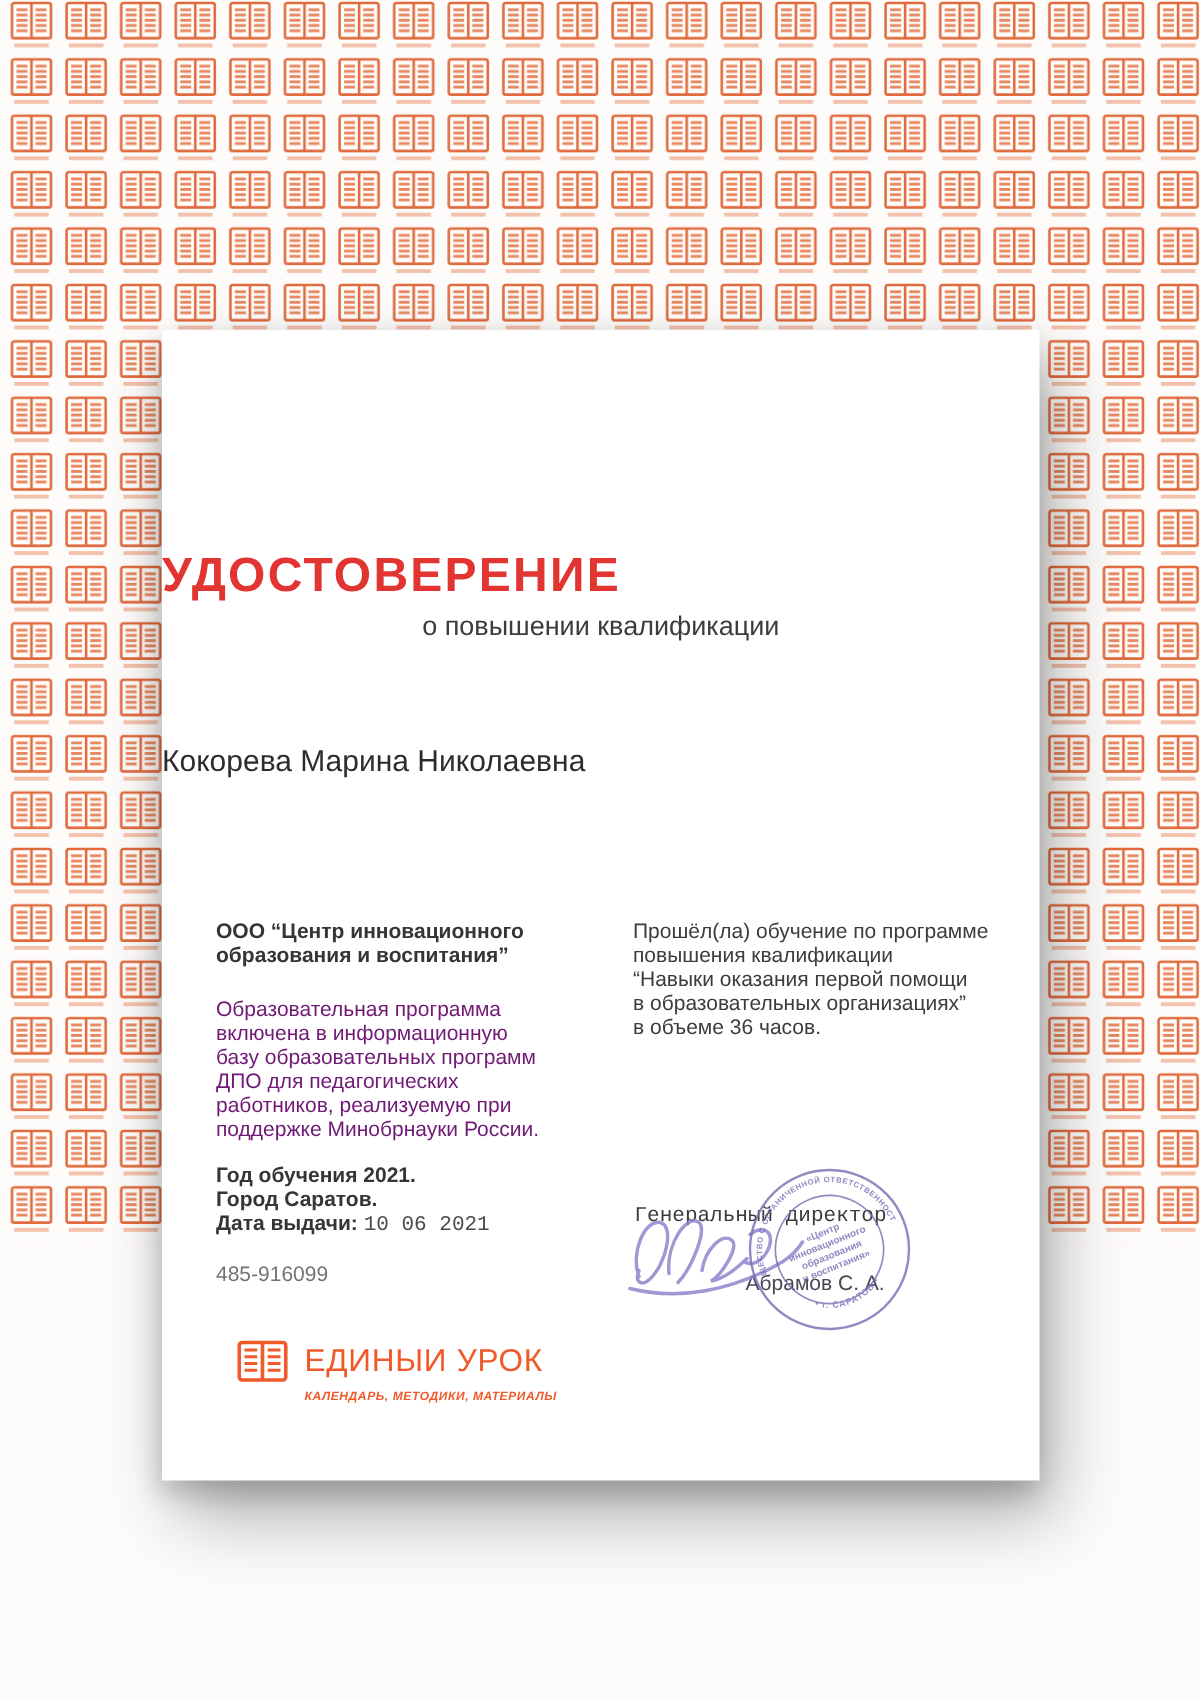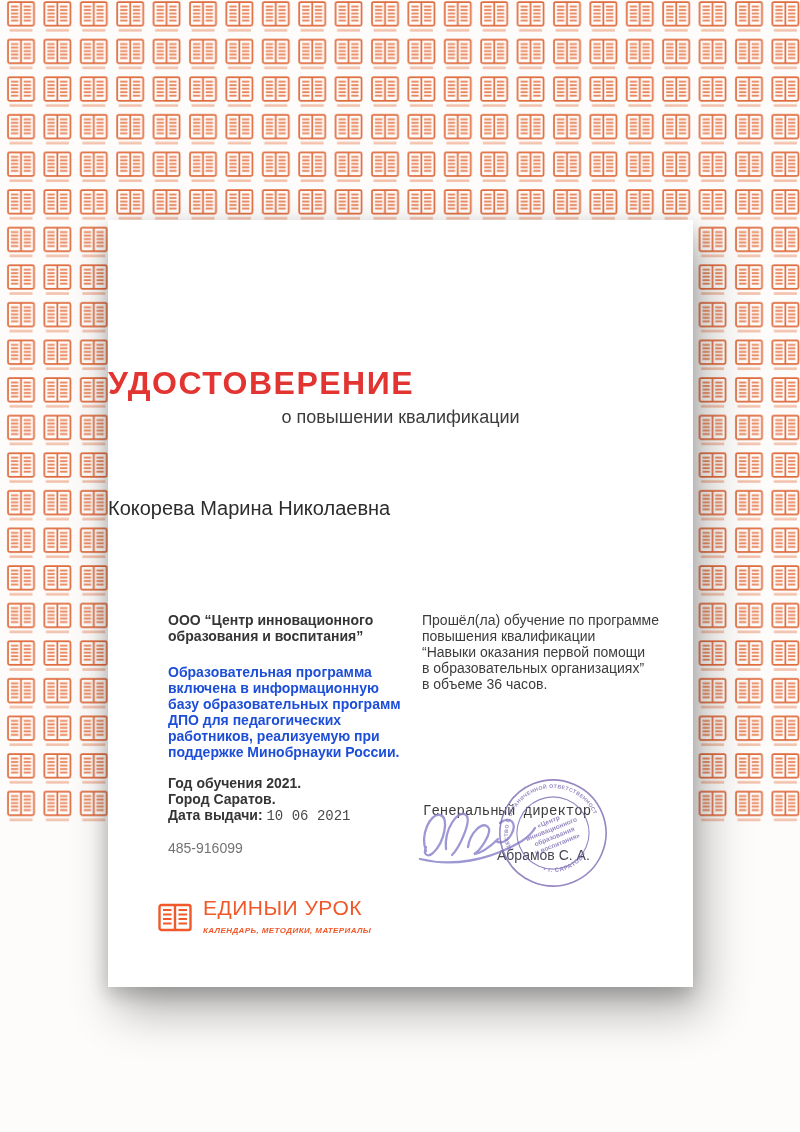--- a/index.html
+++ b/index.html
@@ -23,35 +23,35 @@
   .subtitle{
     position:absolute;left:0;top:188px;width:100%;
     text-align:center;font-size:18px;color:#3c3c3c;line-height:1;
   }
   .recipient{
     position:absolute;left:0;top:277px;width:100%;
     text-align:left;font-size:20px;color:#2d2d2d;line-height:1.1;
   }
   .col{position:absolute;top:392px;font-size:14px;line-height:16px;color:#3c3c3c;}
   .col p{margin:0;white-space:pre-line;}
-  .col-left{left:60px;width:240px;}
+  .col-left{left:36px;width:240px;}
   .col-right{left:314px;width:252px;}
   .b{font-weight:bold;color:#353535;}
   .col-left .org{font-weight:bold;color:#353535;margin-bottom:20px;}
-  .col-left .registry{font-weight:bold;color:#1d4ed8;margin-bottom:15px;}
+  .col-left .registry{font-weight:normal;color:#701a75;margin-bottom:15px;}
   .meta{font-weight:bold;color:#353535;margin-bottom:16px;}
   .meta .normal{font-weight:normal;color:#4a4a4a;font-family:Liberation Mono, monospace;}
   .number{font-weight:normal;color:#737373;}
   .completion{margin-bottom:16px;}
   .director-label{position:absolute;left:315px;top:583px;font-size:14px;color:#3c3c3c;font-family:Liberation Mono, monospace;}
   .director-name{position:absolute;left:389px;top:627px;font-size:14px;color:#474756;}
   .signature-svg{position:absolute;left:310px;top:575px;width:130px;height:80px;}
   .stamp-svg{position:absolute;left:389px;top:557px;width:112px;height:112px;opacity:0.9;}
   .stamp-text{font-family:"Liberation Sans","DejaVu Sans",sans-serif;}
-  .logo{position:absolute;left:50px;top:671px;display:flex;align-items:flex-end;}
+  .logo{position:absolute;left:50px;top:671px;display:flex;align-items:flex-start;}
   .logo-icon{width:34px;height:32px;margin-right:11px;margin-top:2px;}
   .logo-name{font-size:21px;letter-spacing:0.5px;color:#f0592a;line-height:1;margin-top:6px;}
   .logo-tagline{font-size:8px;font-weight:bold;letter-spacing:0.4px;color:#f0592a;margin-top:8px;font-style:italic;}
 </style>
 </head>
 <body>
 
 <div class="stage">
 
   <div class="pattern-wrap">

